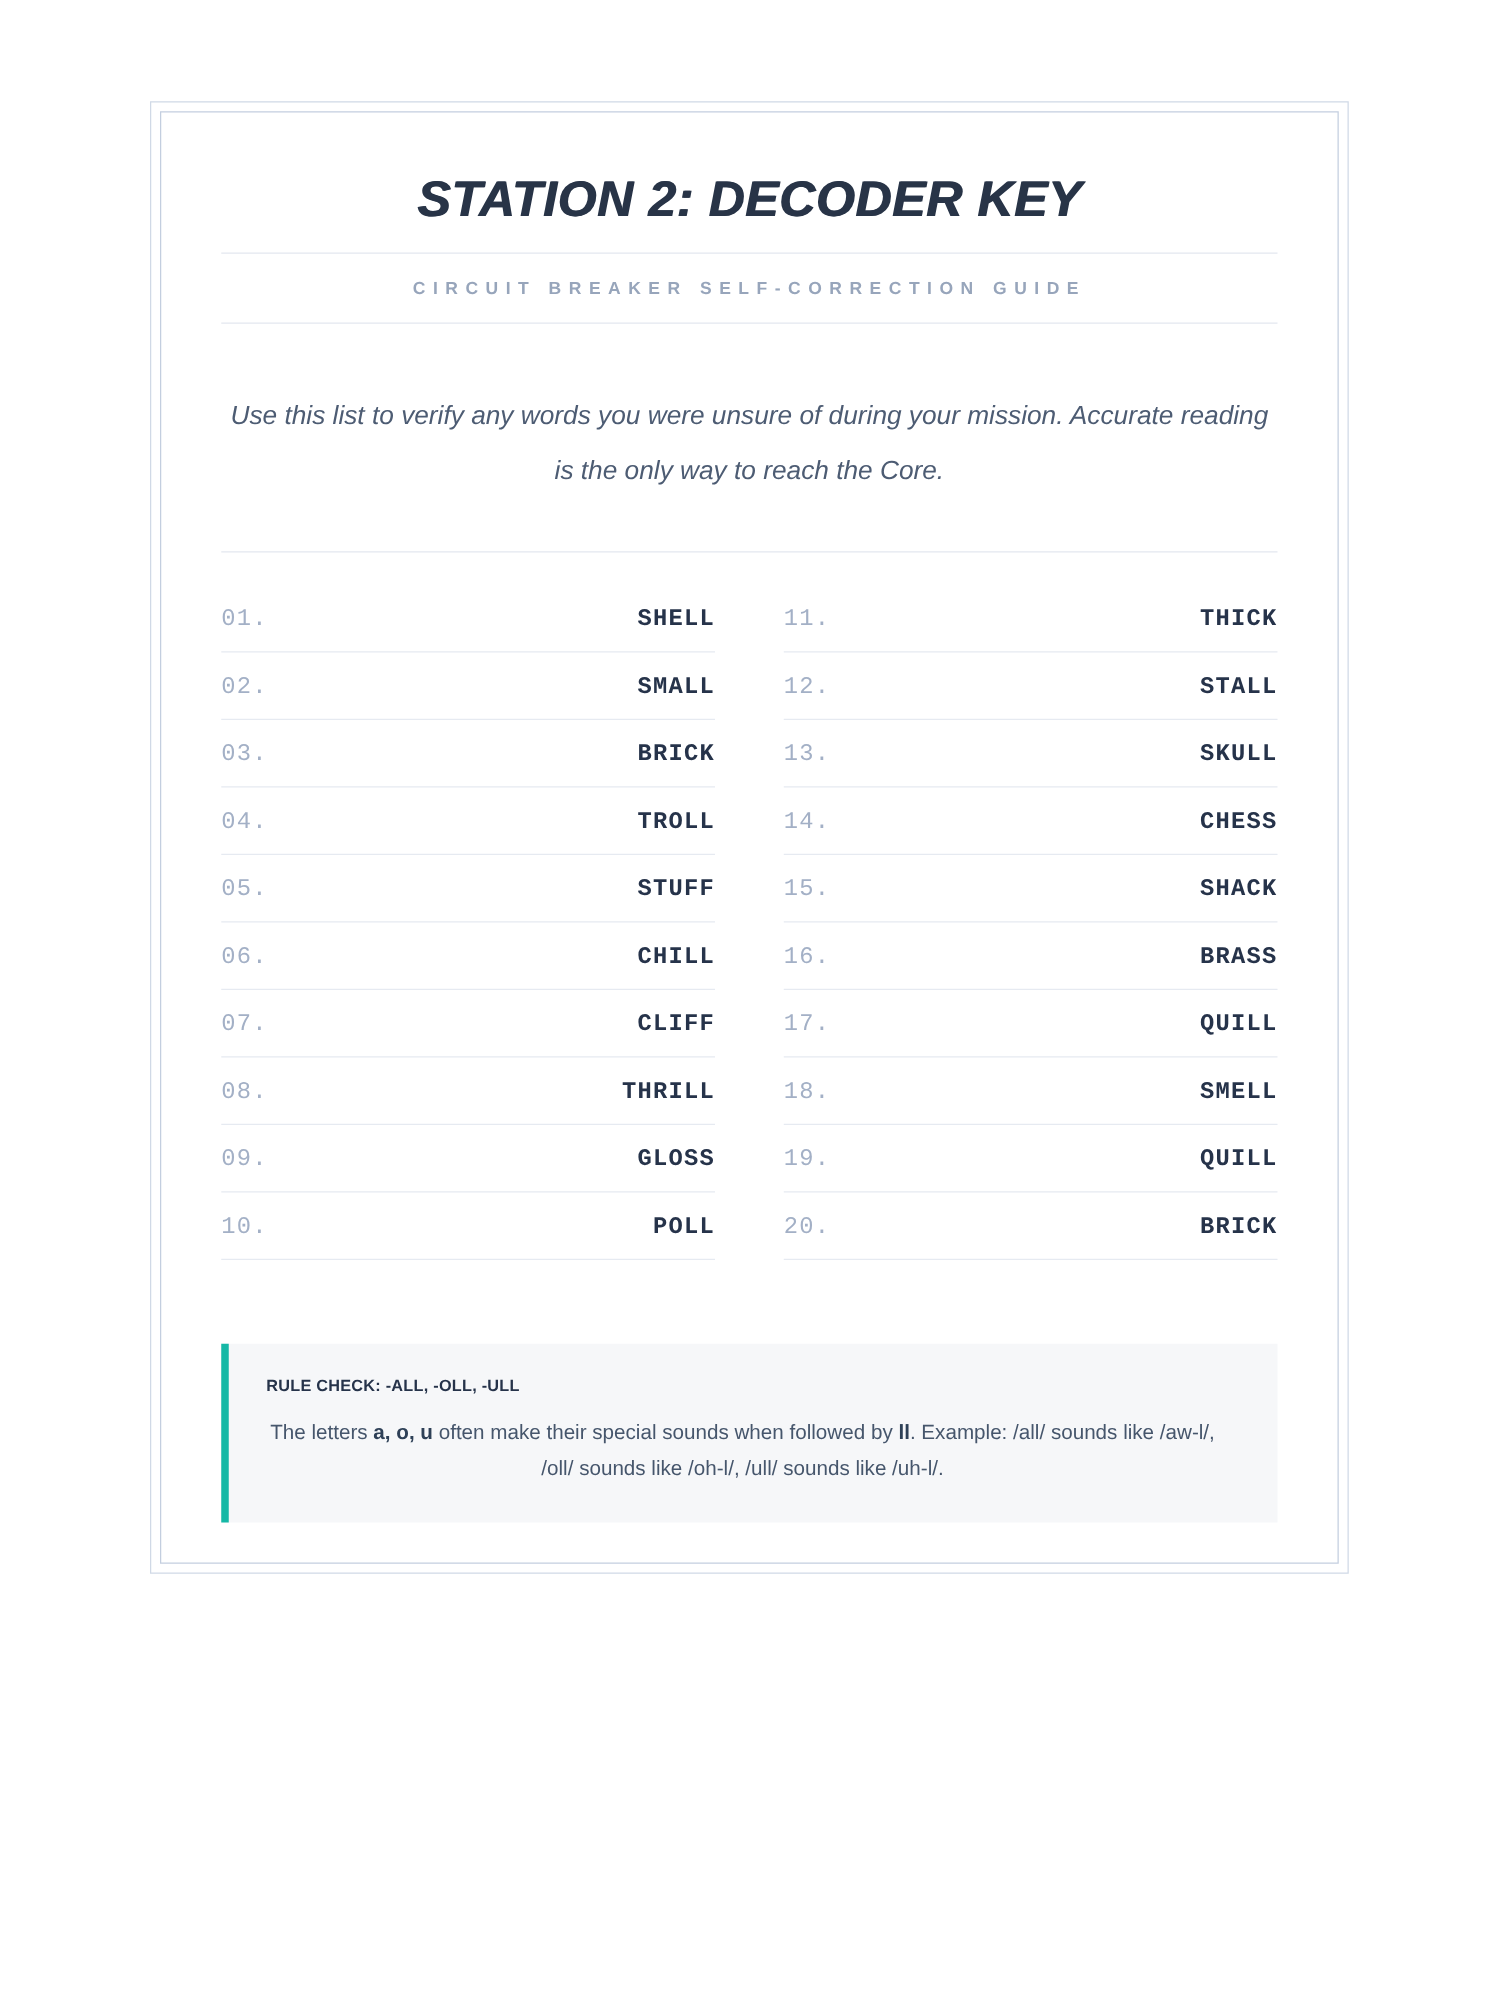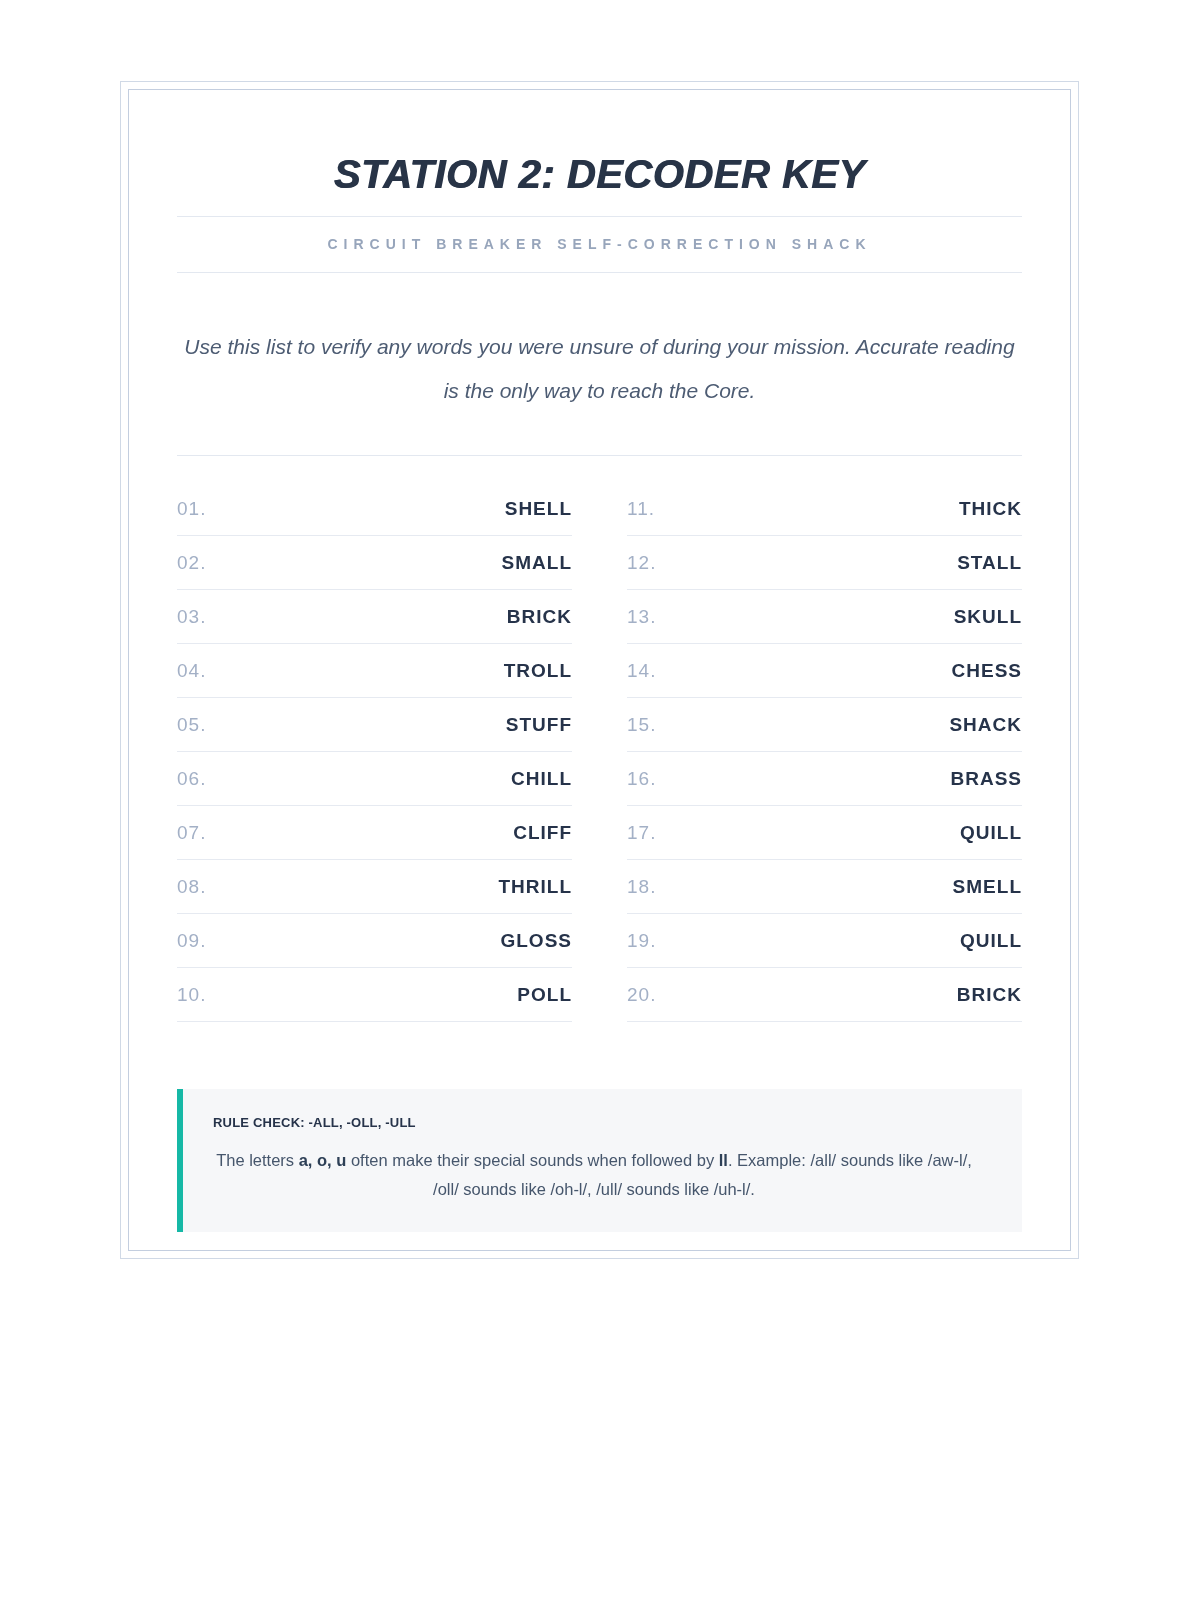--- a/index.html
+++ b/index.html
@@ -24,21 +24,21 @@
     -webkit-font-smoothing:antialiased;
   }
   .page{
     position:absolute;left:120px;top:81px;width:959px;height:1178px;
     box-sizing:border-box;border:1px solid var(--outer-border);padding:7px;
     background:#ffffff;
   }
   .page-inner{
     box-sizing:border-box;height:100%;
     border:1px solid var(--inner-border);
-    padding:14px 48px;
+    padding:0 48px;
   }
   .doc-title{
     margin:48px 0 0;text-align:center;
     font-size:40px;line-height:44px;
     font-weight:bold;font-style:italic;
     color:var(--navy);
     letter-spacing:0.5px;
     text-shadow:0.9px 0 0 currentColor;
   }
   .hairline{border:none;border-top:1px solid var(--hairline);margin:0;}
@@ -52,21 +52,21 @@
     margin:52px auto 0;max-width:832px;text-align:center;
     font-style:italic;font-size:21px;line-height:44px;
     color:var(--intro-gray);
   }
   .hl-separator{margin-top:42px;}
   .word-columns{display:flex;gap:55px;margin-top:26px;}
   .word-col{flex:1;min-width:0;}
   .word-row{
     display:flex;justify-content:space-between;align-items:baseline;
     padding:17px 0 16px;border-bottom:1px solid var(--row-line);
-    font-family:Liberation Sans, sans-serif;line-height:20px;text-align:right;
+    font-family:Liberation Mono, monospace;line-height:20px;text-align:right;
   }
   .row-num{font-size:19px;color:var(--num-gray);letter-spacing:1px;}
   .row-word{font-size:19px;font-weight:bold;color:var(--word-navy);letter-spacing:1px;}
   .rule-box{
     position:relative;margin-top:67px;background:var(--box-bg);
     padding:26px 30px 28px 36px;box-sizing:border-box;
   }
   .rule-accent{
     position:absolute;left:0;top:0;bottom:0;width:6px;background:var(--teal);
   }
@@ -82,21 +82,21 @@
 </style>
 </head>
 <body>
 
 <div class="page">
   <div class="page-inner">
 
     <h1 class="doc-title">STATION 2: DECODER KEY</h1>
 
     <hr class="hairline hl-top">
-    <p class="doc-subtitle">CIRCUIT BREAKER SELF-CORRECTION SHACK</p>
+    <p class="doc-subtitle">CIRCUIT BREAKER SELF-CORRECTION GUIDE</p>
     <hr class="hairline">
 
     <p class="intro">Use this list to verify any words you were unsure of during your mission. Accurate reading is the only way to reach the Core.</p>
 
     <hr class="hairline hl-separator">
 
     <div class="word-columns">
       <div class="word-col">
           <div class="word-row">
             <span class="row-num">01.</span>

